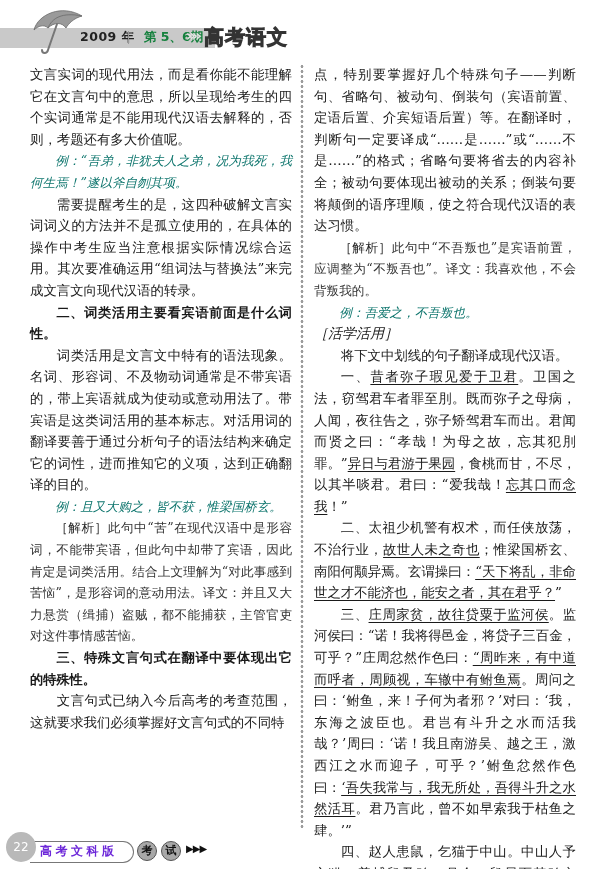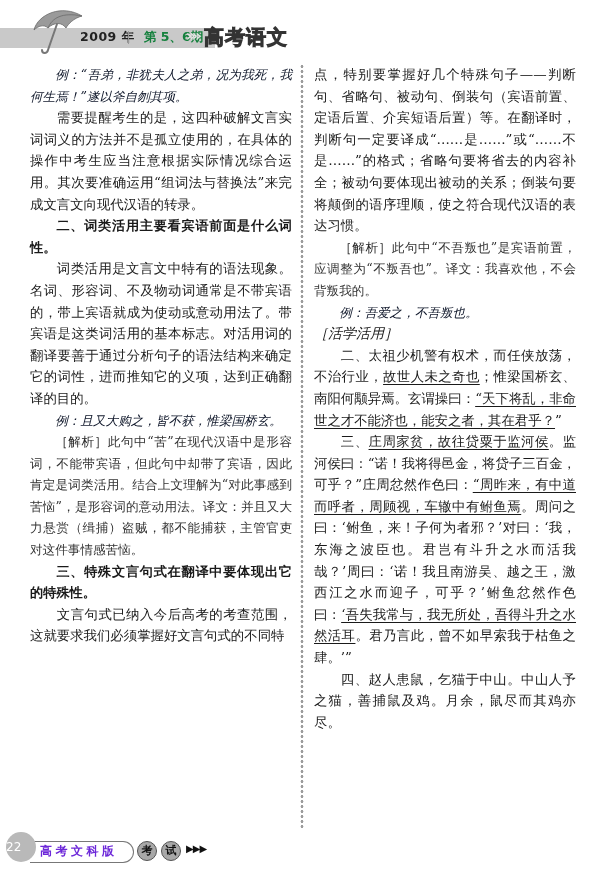--- a/index.html
+++ b/index.html
@@ -16,36 +16,36 @@
     .header-chevrons { position: absolute; left: 186px; top: 27px; font-family: "DejaVu Sans", sans-serif; font-size: 15px; color: #e2e2e2; letter-spacing: -4px; font-weight: bold; }
     .header-mag { position: absolute; left: 204px; top: 24px; font-family: "DejaVu Sans", sans-serif; font-size: 20px; color: #fff; font-weight: bold;
       -webkit-text-stroke: 1px #333; letter-spacing: 1px; }
 
     
     .col { position: absolute; top: 64px; font-size: 13.4px; line-height: 21.6px; text-align: justify; }
     .col-left { left: 30px; width: 262px; }
     .col-right { left: 314px; width: 262px; }
     .p { text-indent: 2em; }
     .p.noindent { text-indent: 0; }
-    .ex { font-family: "DejaVu Serif", serif; font-style: italic; font-size: 12.6px; color: #0f172a; }
+    .ex { font-family: "DejaVu Serif", serif; font-style: italic; font-size: 12.6px; color: #0f766e; }
     .an { font-size: 12.6px; color: #333; }
     .tag { font-family: "DejaVu Sans", sans-serif; font-style: normal; color: #222; }
     .heading { font-family: "DejaVu Sans", sans-serif; font-weight: bold; font-size: 13.2px; text-indent: 2em; }
     .u { text-decoration: underline; text-underline-offset: 3px; text-decoration-thickness: 1px; }
     .section-tag { font-family: "DejaVu Sans", sans-serif; font-size: 14px; font-style: italic; }
 
     
     .divider { position: absolute; left: 297px; top: 64px; width: 10px; height: 765px;
       background-image: radial-gradient(circle at 50% 50%, #8a8a8a 1.3px, transparent 1.6px);
       background-size: 10px 5px; opacity: 0.85; }
 
     
     .footer { position: absolute; left: 0; top: 828px; width: 600px; height: 41px; }
     .page-circle { position: absolute; left: 6px; top: 4px; width: 30px; height: 30px; border-radius: 50%; background: #b9b9b9;
-      color: #fff; font-family: "DejaVu Sans", sans-serif; font-size: 12px; line-height: 30px; }
+      color: #fff; font-family: "DejaVu Sans", sans-serif; font-size: 12px; text-align: center; line-height: 30px; }
     .footer-band { position: absolute; left: 30px; top: 13px; width: 104px; height: 22px; border: 1px solid #777; border-left: none;
       border-radius: 0 11px 11px 0; background: #fff; }
     .footer-title { position: absolute; left: 40px; top: 15px; font-family: "DejaVu Sans", sans-serif; font-size: 12px; font-weight: bold; color: #6d28d9; letter-spacing: 3.5px; }
     .footer-badge { position: absolute; top: 13px; width: 20px; height: 20px; border-radius: 50%; background: #a8a8a8; border: 1px solid #555;
       font-family: "DejaVu Sans", sans-serif; font-size: 11px; font-weight: bold; text-align: center; line-height: 18px; color: #111; }
     .footer-arrows { position: absolute; left: 186px; top: 15px; font-family: "DejaVu Sans", sans-serif; font-size: 10px; color: #111; letter-spacing: -1px; }
   </style>
 </head>
 <body>
 
@@ -57,38 +57,41 @@
     <path d="M29 18 L20 44 C19 48, 14 48, 14 44" fill="none" stroke="#777" stroke-width="2" stroke-linecap="round"></path>
   </svg>
   <span class="header-year">2009 年</span>
   <span class="header-sep"></span>
   <span class="header-issue">第 5、6期</span>
   <span class="header-chevrons">»»</span>
   <span class="header-mag">高考语文</span>
 </div>
 
 <div class="col col-left">
+  <p class="p noindent">文言实词的现代用法，而是看你能不能理解它在文言句中的意思，所以呈现给考生的四个实词通常是不能用现代汉语去解释的，否则，考题还有多大价值呢。</p>
   <p class="p ex">例：“吾弟，非犹夫人之弟，况为我死，我何生焉！”遂以斧自刎其项。</p>
   <p class="p">需要提醒考生的是，这四种破解文言实词词义的方法并不是孤立使用的，在具体的操作中考生应当注意根据实际情况综合运用。其次要准确运用“组词法与替换法”来完成文言文向现代汉语的转录。</p>
   <p class="heading">二、词类活用主要看宾语前面是什么词性。</p>
   <p class="p">词类活用是文言文中特有的语法现象。名词、形容词、不及物动词通常是不带宾语的，带上宾语就成为使动或意动用法了。带宾语是这类词活用的基本标志。对活用词的翻译要善于通过分析句子的语法结构来确定它的词性，进而推知它的义项，达到正确翻译的目的。</p>
   <p class="p ex">例：且又大购之，皆不获，惟梁国桥玄。</p>
   <p class="p an"><span class="tag">［解析］</span><span>此句中“苦”在现代汉语中是形容词，不能带宾语，但此句中却带了宾语，因此肯定是词类活用。结合上文理解为“对此事感到苦恼”，是形容词的意动用法。译文：并且又大力悬赏（缉捕）盗贼，都不能捕获，主管官吏对这件事情感苦恼。</span></p>
   <p class="heading">三、特殊文言句式在翻译中要体现出它的特殊性。</p>
   <p class="p">文言句式已纳入今后高考的考查范围，这就要求我们必须掌握好文言句式的不同特</p>
 </div>
 
 <div class="divider"></div>
 
 <div class="col col-right">
   <p class="p noindent">点，特别要掌握好几个特殊句子——判断句、省略句、被动句、倒装句（宾语前置、定语后置、介宾短语后置）等。在翻译时，判断句一定要译成“……是……”或“……不是……”的格式；省略句要将省去的内容补全；被动句要体现出被动的关系；倒装句要将颠倒的语序理顺，使之符合现代汉语的表达习惯。</p>
   <p class="p an"><span class="tag">［解析］</span><span>此句中“不吾叛也”是宾语前置，应调整为“不叛吾也”。译文：我喜欢他，不会背叛我的。</span></p>
   <p class="p ex">例：吾爱之，不吾叛也。</p>
   <p class="p noindent section-tag">［活学活用］</p>
+  <p class="p">将下文中划线的句子翻译成现代汉语。</p>
 
+  <p class="p"><span>一、</span><span class="u">昔者弥子瑕见爱于卫君</span><span>。卫国之法，窃驾君车者罪至刖。既而弥子之母病，人闻，夜往告之，弥子矫驾君车而出。君闻而贤之曰：“孝哉！为母之故，忘其犯刖罪。”</span><span class="u">异日与君游于果园</span><span>，食桃而甘，不尽，以其半啖君。君曰：“爱我哉！</span><span class="u">忘其口而念我</span><span>！”</span></p>
 
   <p class="p"><span>二、</span><span>太祖少机警有权术，而任侠放荡，不治行业，</span><span class="u">故世人未之奇也</span><span>；惟梁国桥玄、南阳何颙异焉。玄谓操曰：</span><span class="u">“天下将乱，非命世之才不能济也，能安之者，其在君乎？</span><span>”</span></p>
 
   <p class="p"><span>三、</span><span class="u">庄周家贫，故往贷粟于监河侯</span><span>。监河侯曰：“诺！我将得邑金，将贷子三百金，可乎？”庄周忿然作色曰：</span><span class="u">“周昨来，有中道而呼者，周顾视，车辙中有鲋鱼焉</span><span>。周问之曰：‘鲋鱼，来！子何为者邪？’对曰：‘我，东海之波臣也。君岂有斗升之水而活我哉？’周曰：‘诺！我且南游吴、越之王，激西江之水而迎子，可乎？’鲋鱼忿然作色曰：</span><span class="u">‘吾失我常与，我无所处，吾得斗升之水然活耳</span><span>。君乃言此，曾不如早索我于枯鱼之肆。’”</span></p>
 
   <p class="p"><span>四、</span><span>赵人患鼠，乞猫于中山。中山人予之猫，善捕鼠及鸡。月余，鼠尽而其鸡亦尽。</span></p>
 </div>
 
 <div class="footer">
   <div class="footer-band"></div>

